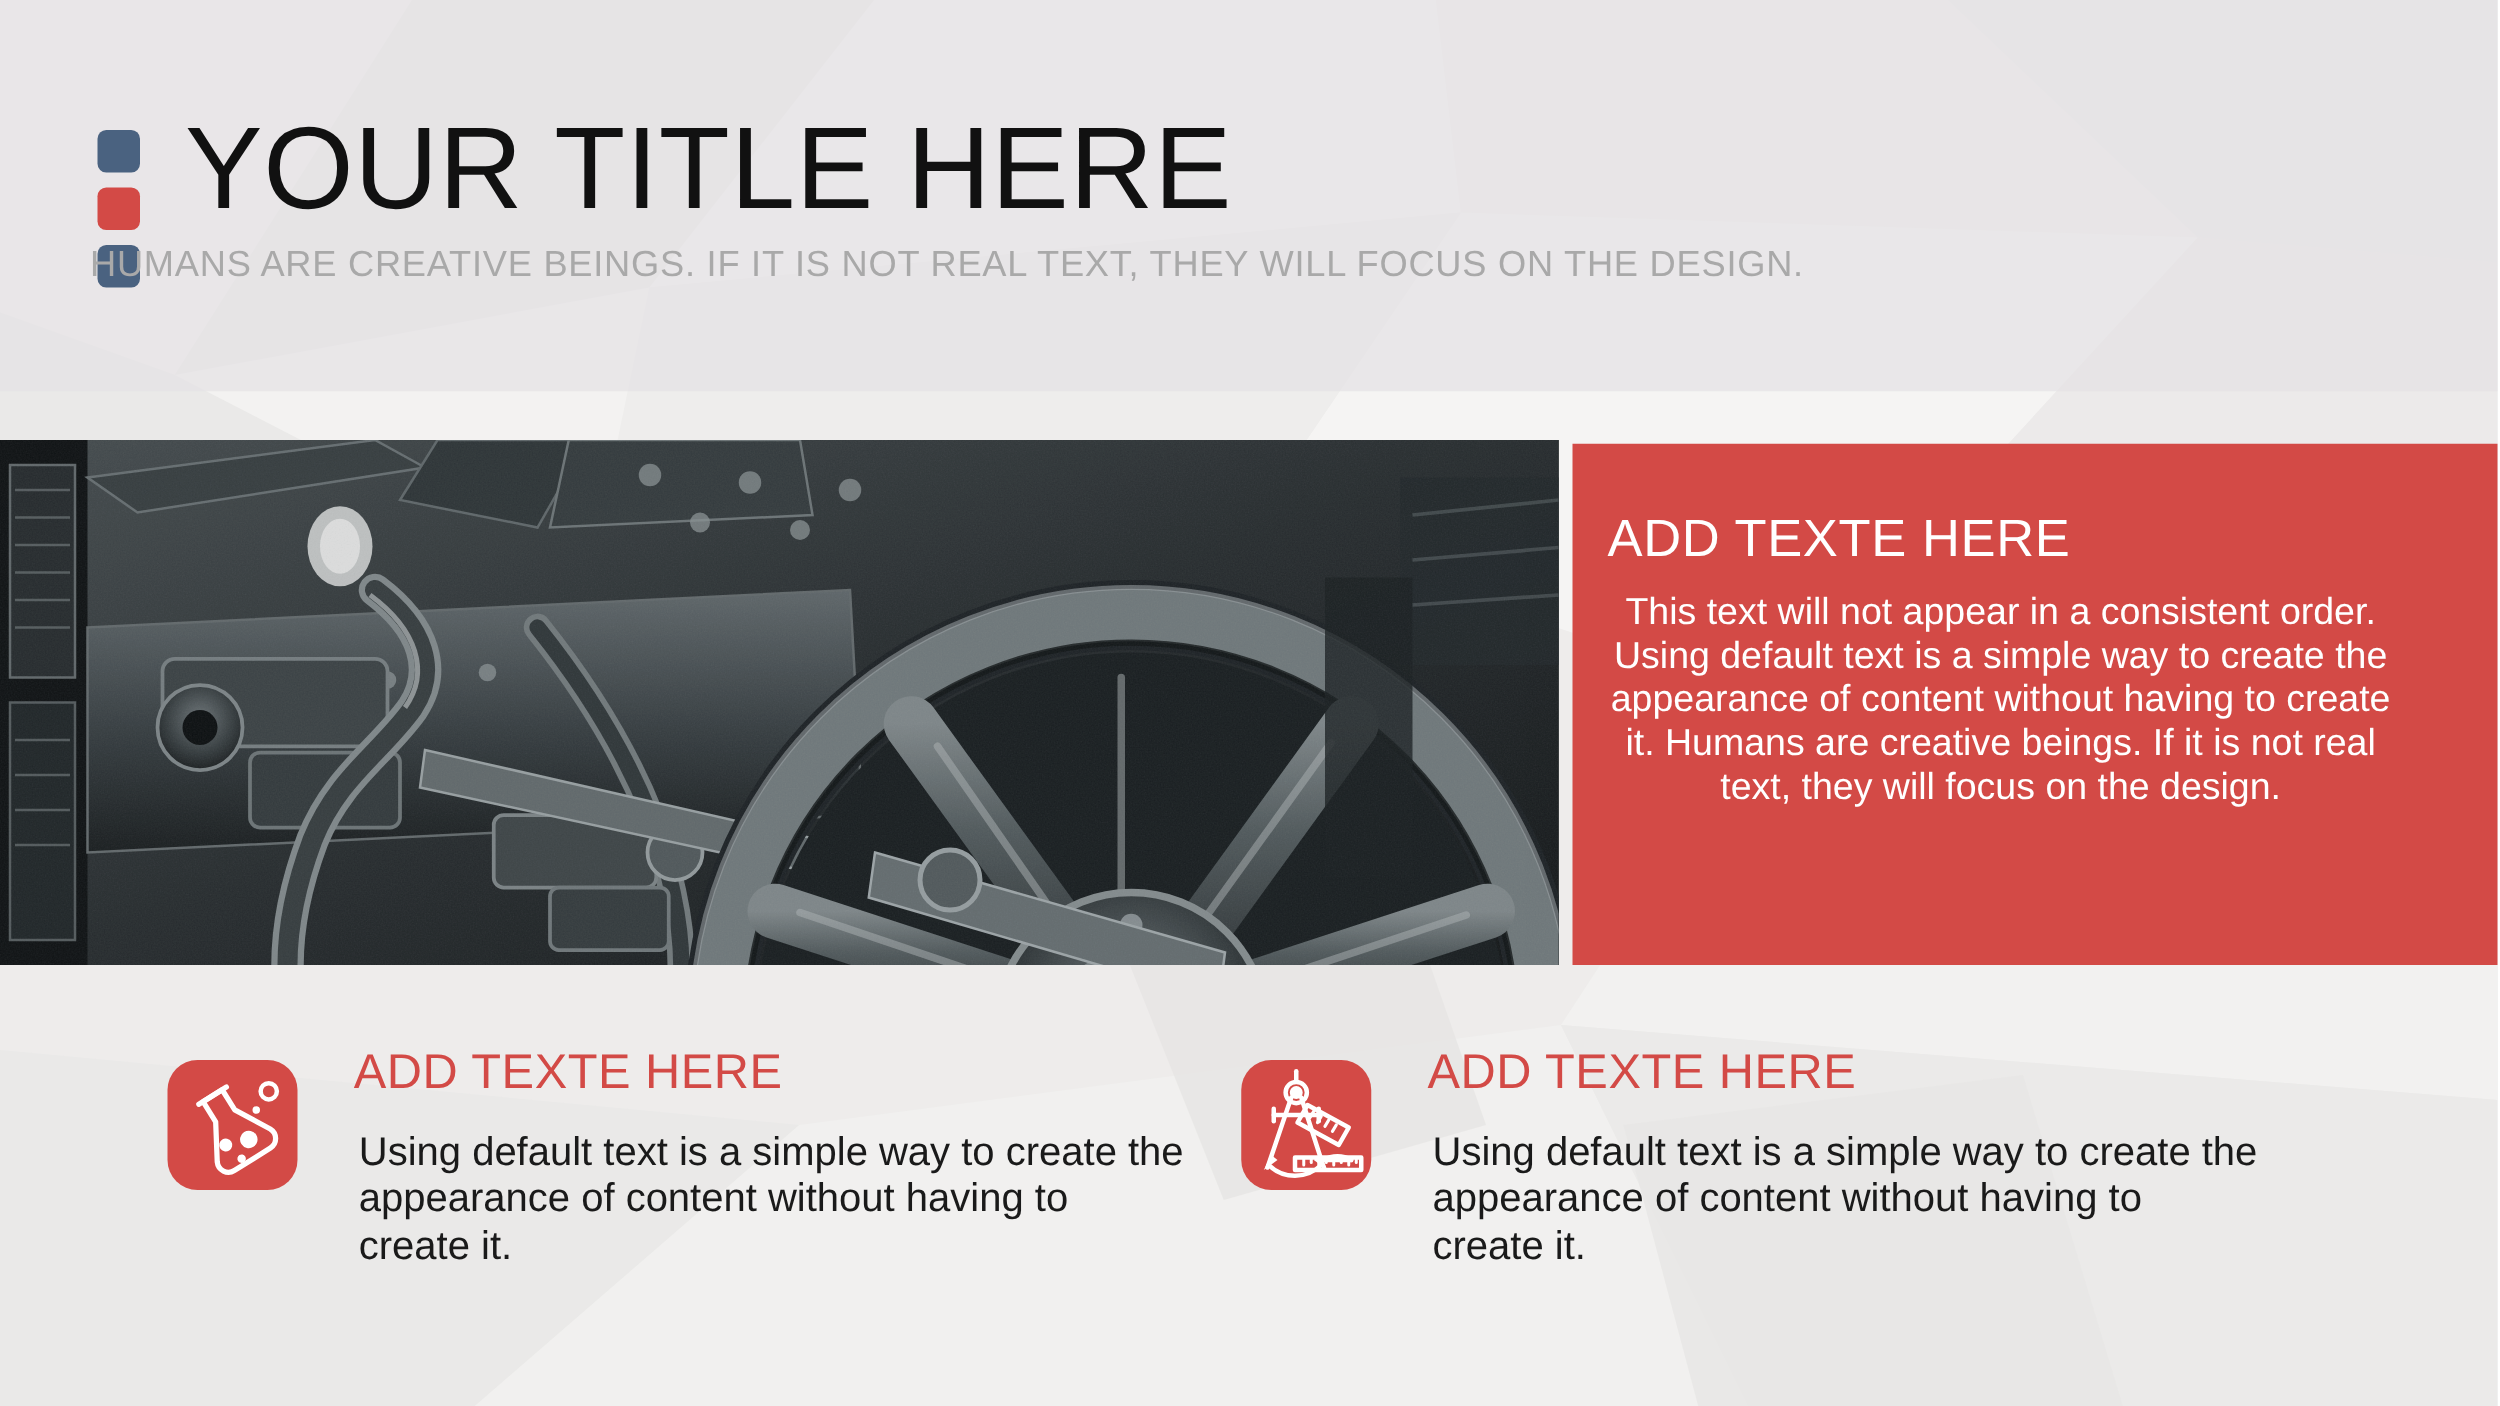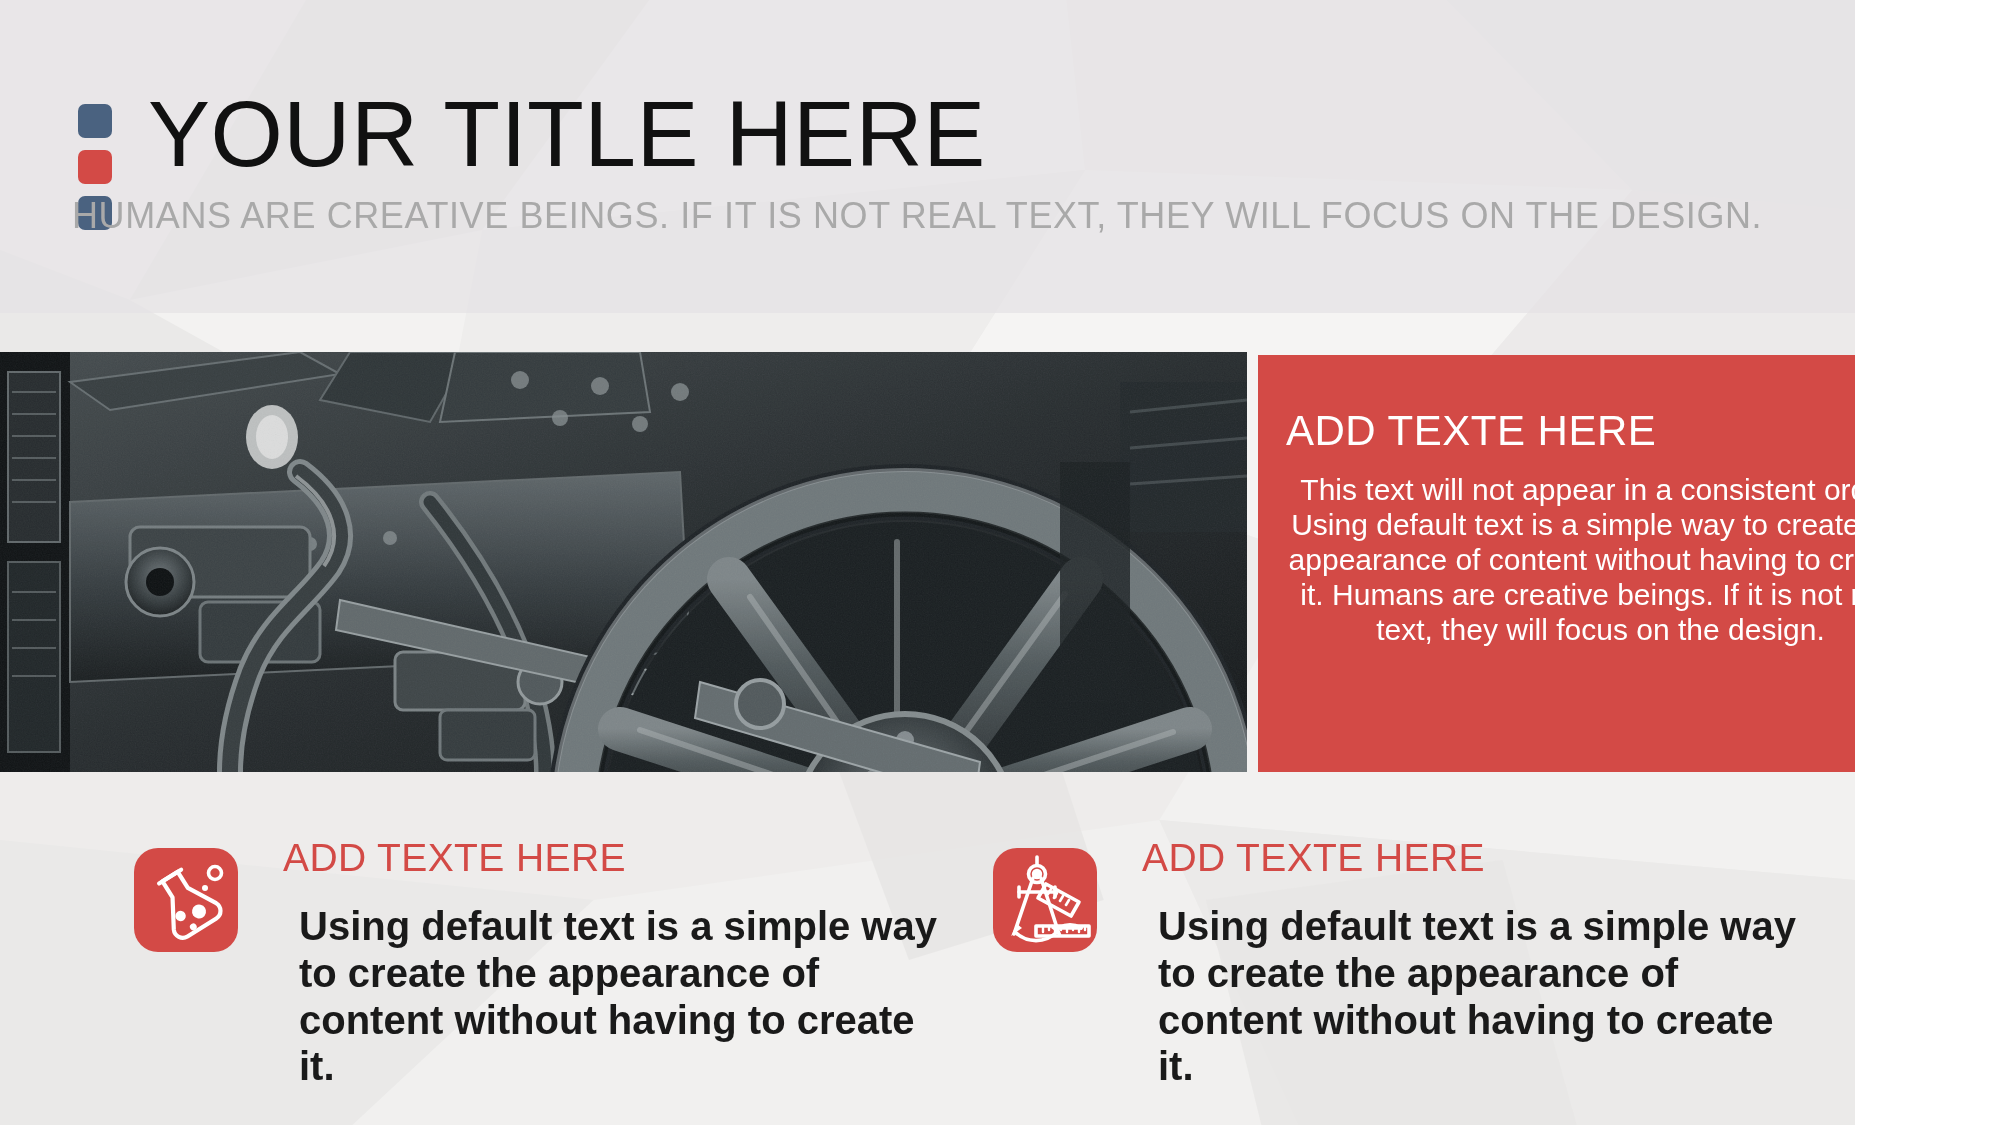--- a/index.html
+++ b/index.html
@@ -7,21 +7,21 @@
     margin: 0;
     padding: 0;
     background: #ffffff;
   }
   body {
     font-family: "Liberation Sans", sans-serif;
   }
 
   .slide {
     position: relative;
-    width: 1855px;
+    width: 1998px;
     height: 1125px;
     overflow: hidden;
     background: #ececea;
   }
 
   
   .bg-poly {
     position: absolute;
     inset: 0;
     width: 100%;
@@ -65,21 +65,21 @@
     font-weight: 400;
     color: #111111;
     letter-spacing: 0.5px;
     white-space: nowrap;
     z-index: 4;
   }
   .subtitle {
     position: absolute;
     left: 72px;
     top: 198px;
-    font-size: 36px;
+    font-size: 29px;
     line-height: 1.0;
     font-weight: 400;
     color: #a9a9a9;
     letter-spacing: 0.6px;
     white-space: nowrap;
     z-index: 4;
   }
 
   
   .photo-panel {
@@ -163,25 +163,25 @@
   .feature-heading {
     font-size: 39px;
     font-weight: 400;
     color: #d34a46;
     letter-spacing: 0.4px;
     line-height: 1.0;
     margin: 0 0 26px 0;
     white-space: nowrap;
   }
   .feature-body {
-    font-size: 40px;
+    font-size: 32px;
     line-height: 1.17;
     color: #1a1a1a;
-    font-weight: 700;
-    margin: 16px;
+    font-weight: 400;
+    margin: 4px;
   }
 </style>
 </head>
 <body>
 
 <div class="slide">
 
   <svg class="bg-poly" viewBox="0 0 2000 1125" preserveAspectRatio="none">
     <rect x="0" y="0" width="2000" height="1125" fill="#ececea"></rect>
     <polygon points="0,0 330,0 140,300 0,250" fill="#f2f1f0"></polygon>

